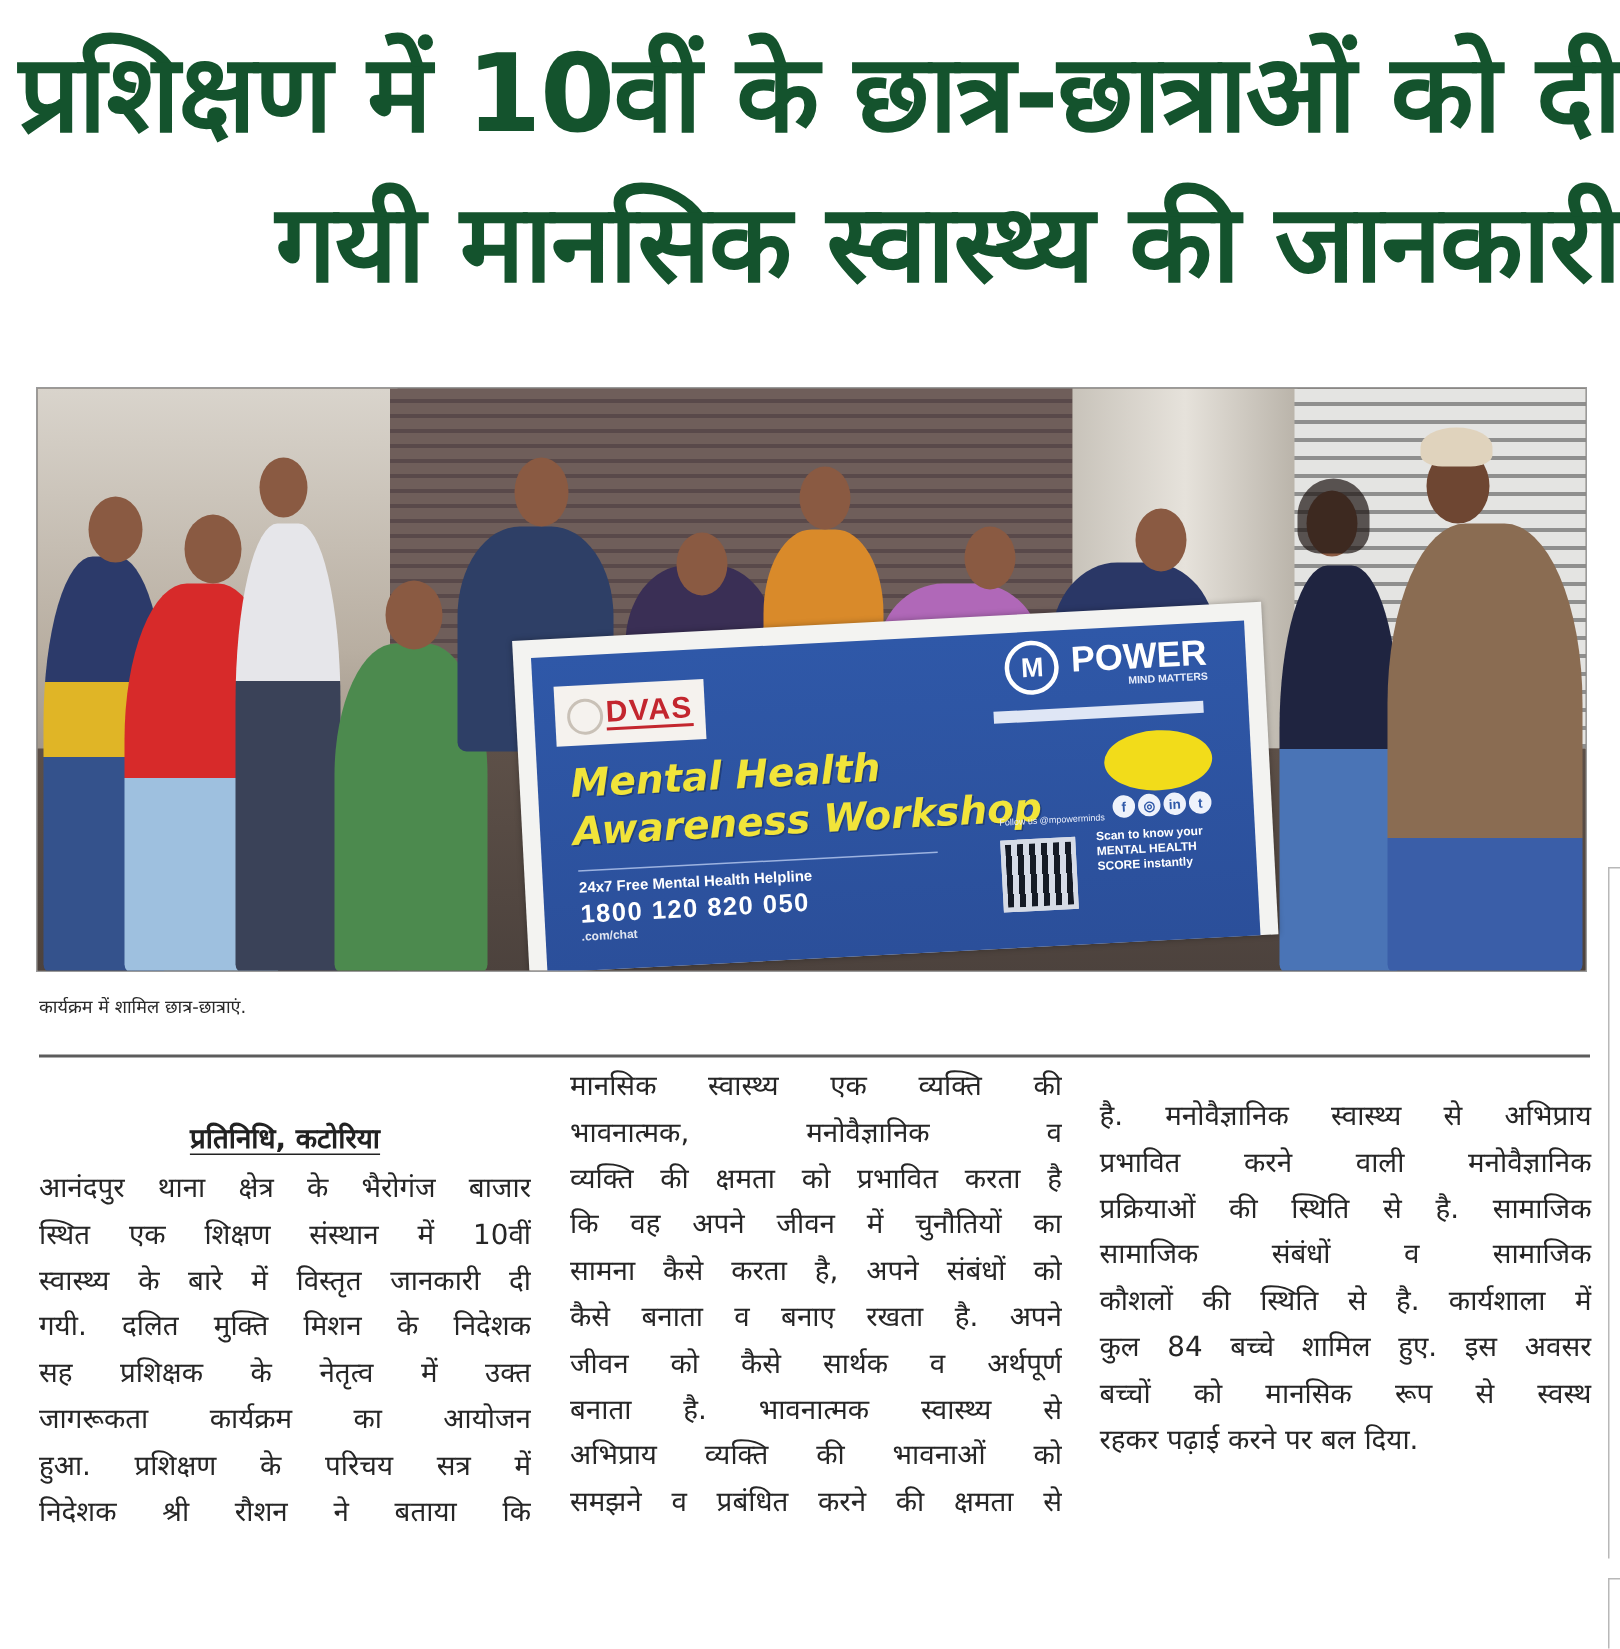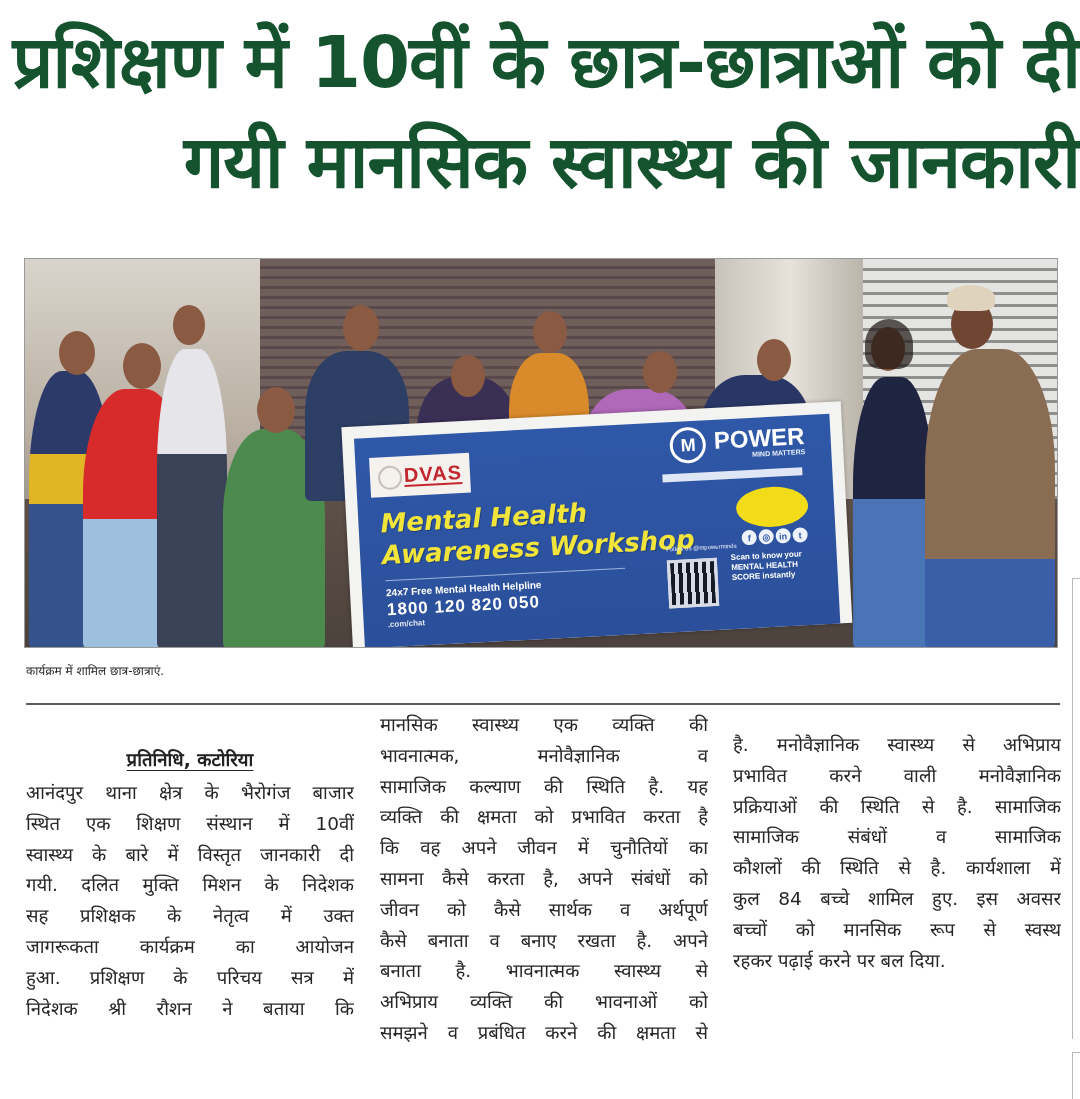--- a/index.html
+++ b/index.html
@@ -323,26 +323,25 @@
   <span class="ln">गयी. दलित मुक्ति मिशन के निदेशक</span>
   <span class="ln">सह प्रशिक्षक के नेतृत्व में उक्त</span>
   <span class="ln">जागरूकता कार्यक्रम का आयोजन</span>
   <span class="ln">हुआ. प्रशिक्षण के परिचय सत्र में</span>
   <span class="ln">निदेशक श्री रौशन ने बताया कि</span>
 </div>
 
 <div class="column col-2">
   <span class="ln">मानसिक स्वास्थ्य एक व्यक्ति की</span>
   <span class="ln">भावनात्मक, मनोवैज्ञानिक व</span>
-  <span class="ln">सामाजिक कल्याण की स्थिति है. यह</span>
   <span class="ln">व्यक्ति की क्षमता को प्रभावित करता है</span>
   <span class="ln">कि वह अपने जीवन में चुनौतियों का</span>
   <span class="ln">सामना कैसे करता है, अपने संबंधों को</span>
+  <span class="ln">कैसे बनाता व बनाए रखता है. अपने</span>
   <span class="ln">जीवन को कैसे सार्थक व अर्थपूर्ण</span>
-  <span class="ln">कैसे बनाता व बनाए रखता है. अपने</span>
   <span class="ln">बनाता है. भावनात्मक स्वास्थ्य से</span>
   <span class="ln">अभिप्राय व्यक्ति की भावनाओं को</span>
   <span class="ln">समझने व प्रबंधित करने की क्षमता से</span>
 </div>
 
 <div class="column col-3">
   <span class="ln">है. मनोवैज्ञानिक स्वास्थ्य से अभिप्राय</span>
   <span class="ln">प्रभावित करने वाली मनोवैज्ञानिक</span>
   <span class="ln">प्रक्रियाओं की स्थिति से है. सामाजिक</span>
   <span class="ln">सामाजिक संबंधों व सामाजिक</span>

